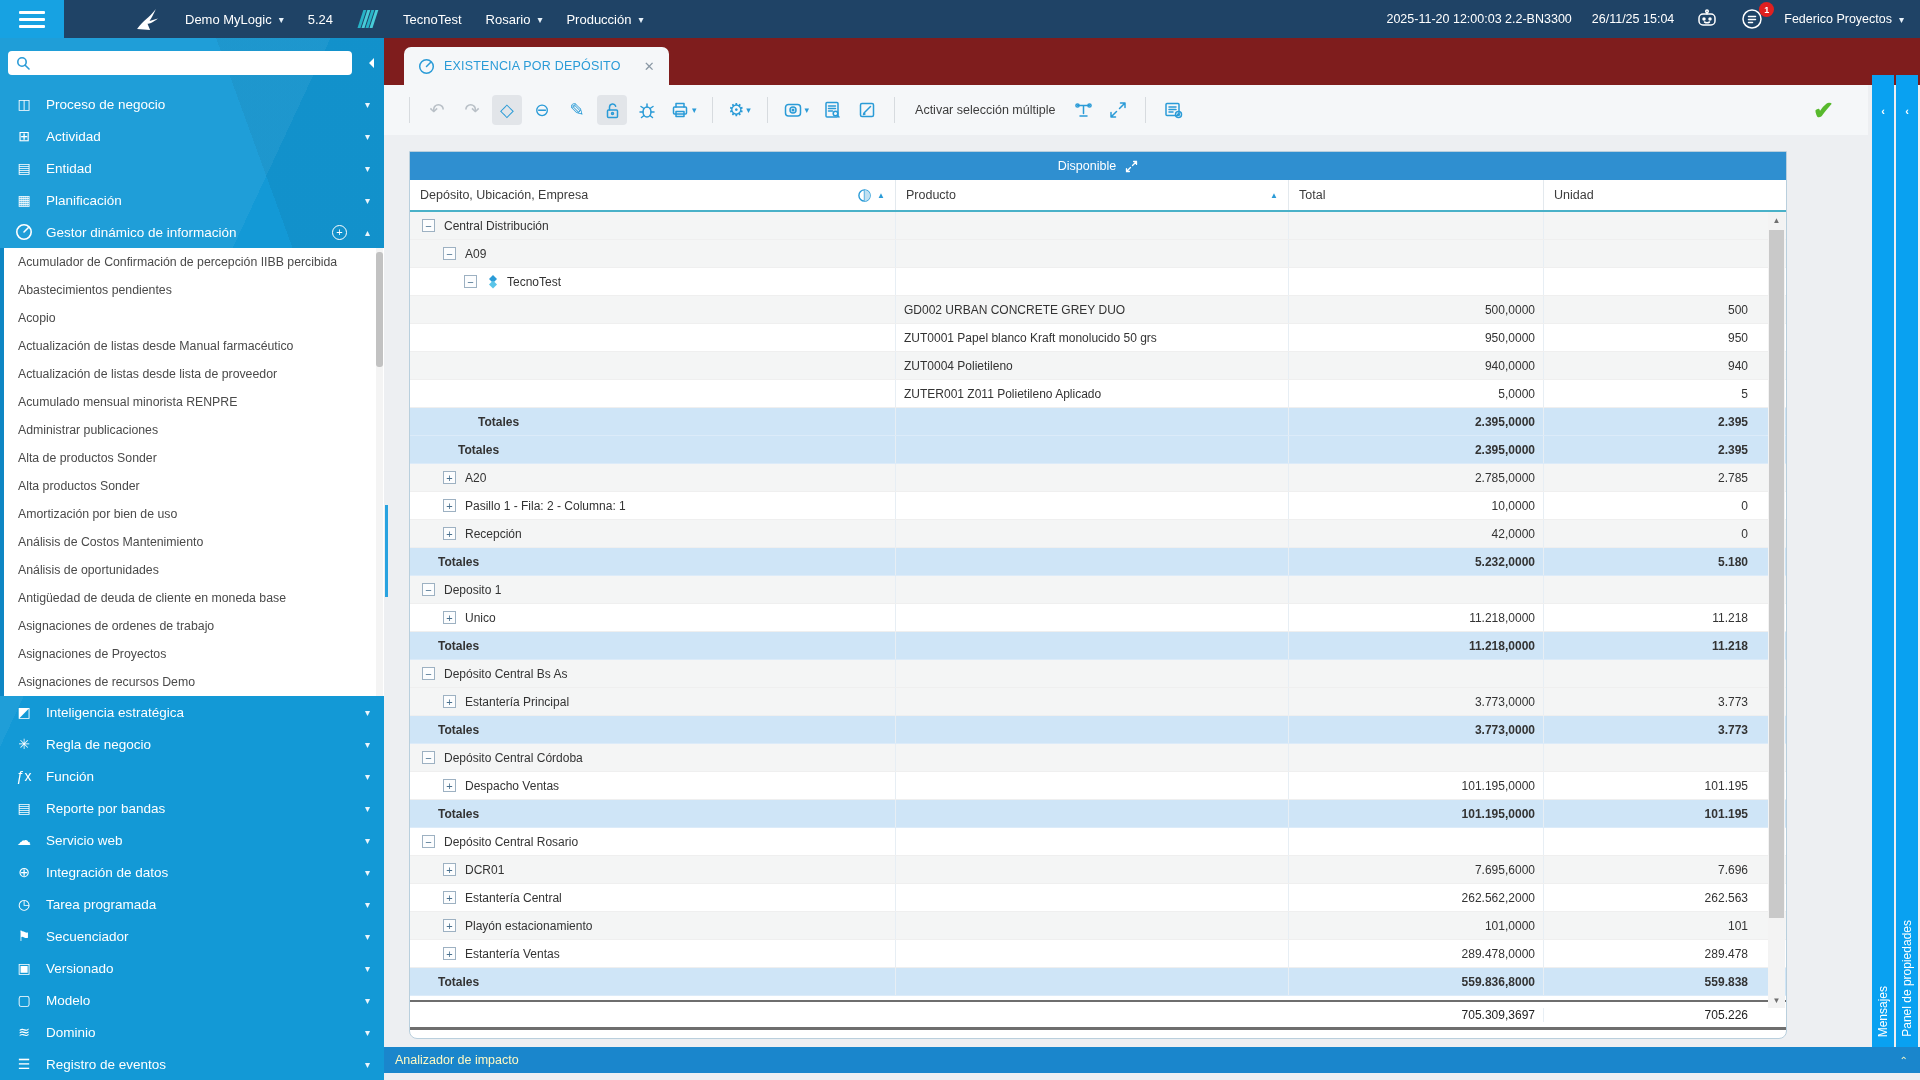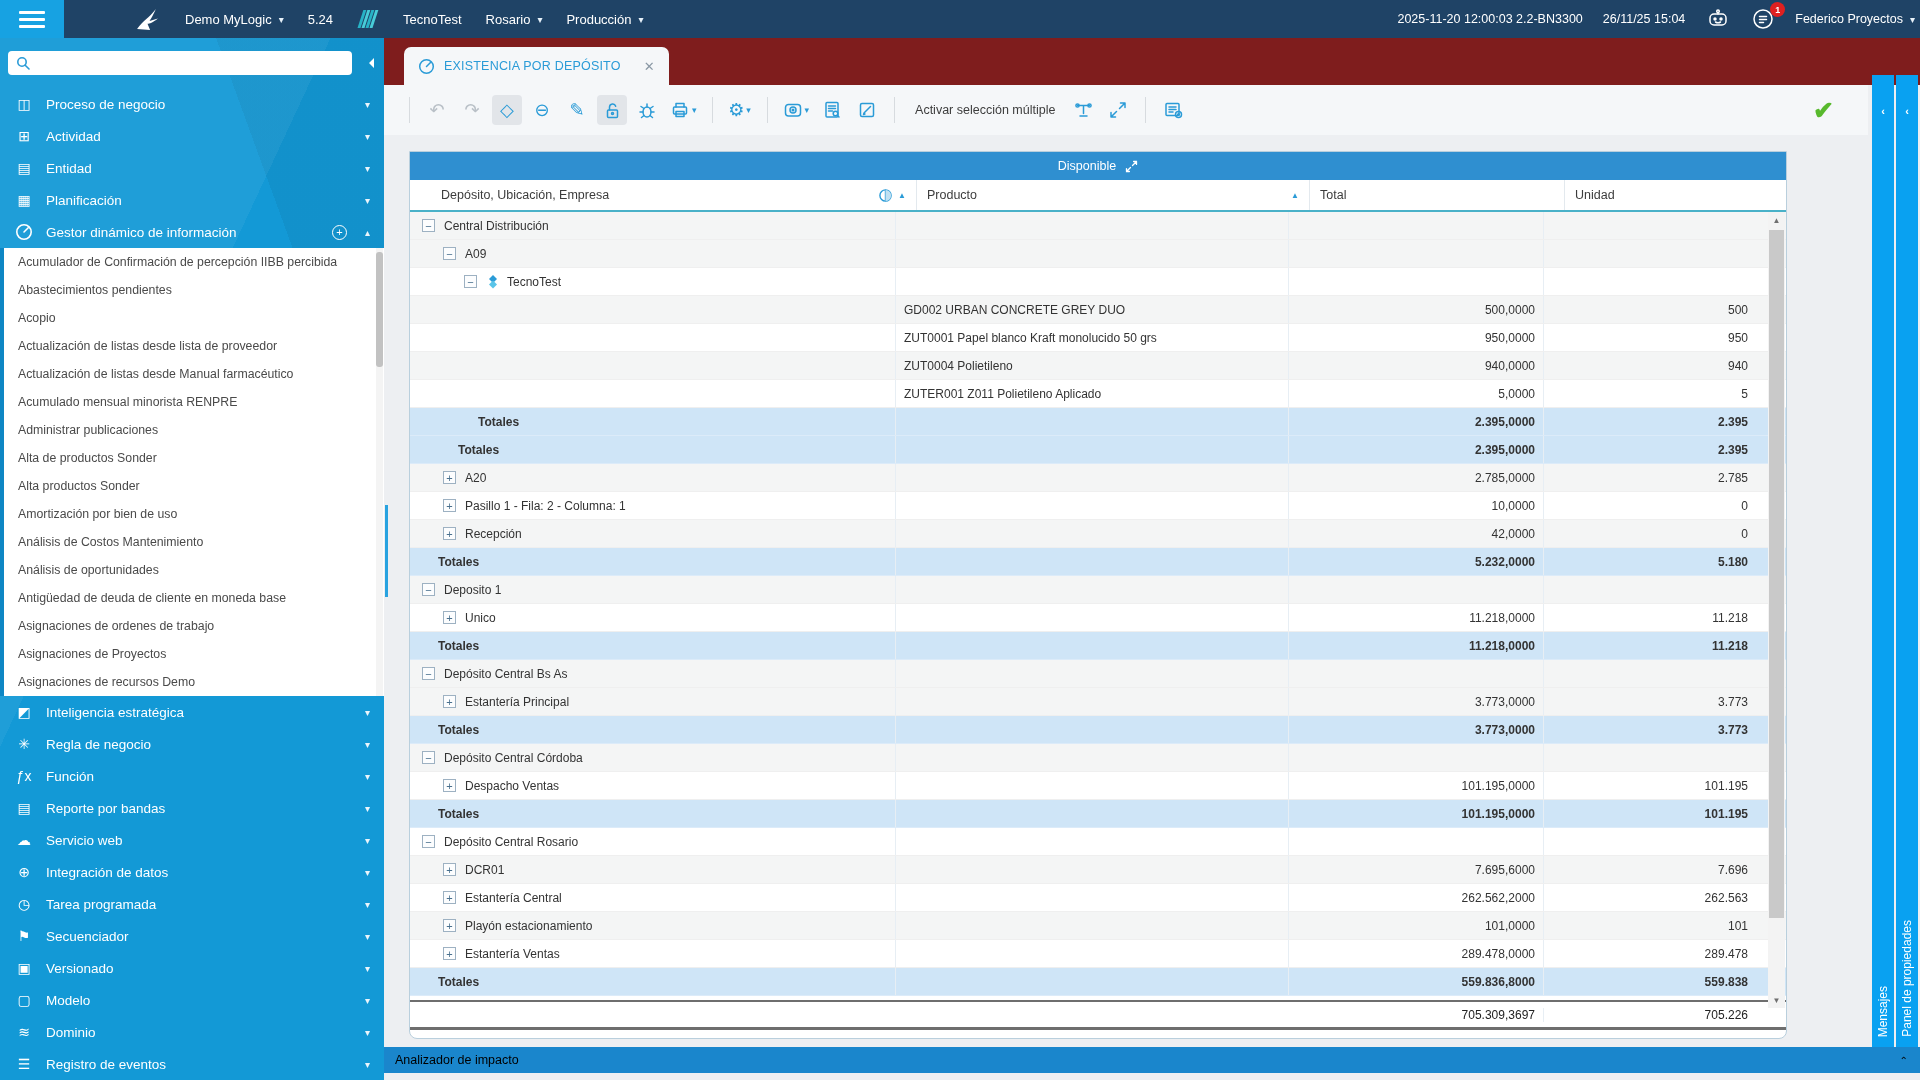--- a/index.html
+++ b/index.html
@@ -6,21 +6,21 @@
   html,body { width:1920px; height:1080px; overflow:hidden; font-family:"Liberation Sans",sans-serif; background:#e9ebee; }
   .app { width:1920px; height:1080px; display:flex; flex-direction:column; }
 
   
   .topbar { height:38px; background:#1f4366; display:flex; align-items:center; color:#fff; flex:none; }
   .hamburger { width:64px; height:38px; background:#17a2e2; display:flex; flex-direction:column; justify-content:center; align-items:center; gap:4px; cursor:pointer; flex:none; }
   .hamburger i { width:26px; height:3px; background:#fff; border-radius:1px; }
   .tb-left { display:flex; align-items:center; gap:24px; padding-left:30px; font-size:13px;margin-left:40px; }
   .tb-dd { display:flex; align-items:center; gap:7px; cursor:pointer; }
   .caret { font-size:10px; color:#e8f2fa; }
-  .tb-right { margin-left:auto; display:flex; align-items:center; gap:20px; padding-right:5px; font-size:12.5px; }
+  .tb-right { margin-left:auto; display:flex; align-items:center; gap:20px; padding-right:16px; font-size:12.5px; }
   .icn-btn { position:relative; display:flex; align-items:center; cursor:pointer; }
   .badge { position:absolute; top:-5px; right:-10px; background:#e02020; color:#fff; border-radius:50%; width:15px; height:15px; font-size:9px; display:flex; align-items:center; justify-content:center; font-weight:bold; }
 
   .layout { flex:1; display:flex; min-height:0; }
 
   
   .sidebar { width:384px; flex:none; background:#1399d6;
     background-image:linear-gradient(115deg, rgba(255,255,255,.05) 0 38%, transparent 38%),
                      linear-gradient(250deg, rgba(0,0,0,.05) 0 22%, transparent 22%);
     display:flex; flex-direction:column; color:#fff; position:relative; }
@@ -50,41 +50,41 @@
   .tbtn svg { stroke:#2a9bd7; fill:none; stroke-width:1.5; stroke-linecap:round; stroke-linejoin:round; }
   .tb-sep { width:1px; height:26px; background:#d7dbdf; margin:0 7px; flex:none; }
   .tb-label { font-size:12.5px; color:#3d3d3d; margin:0 8px; white-space:nowrap; cursor:pointer; }
   .dd-caret { font-size:9px; color:#2a9bd7; }
   .check-btn { margin-left:auto; color:#58b92d; font-size:25px; font-weight:bold; cursor:pointer; }
 
   
   .grid-area { flex:1; min-height:0; padding:16px 0 0 25px; }
   .grid-wrap { width:1378px; height:888px; background:#fff; border:1px solid #b9cfdd; border-radius:0 0 8px 8px; display:flex; flex-direction:column; position:relative; padding-bottom:8px; }
   .band-hd { height:28px; background:#2f8fd0; color:#fff; font-size:12.5px; display:flex; align-items:center; justify-content:center; gap:9px; flex:none; }
-  .col-hd { height:32px; display:grid; grid-template-columns:486px 393px 255px 1fr; border-bottom:2px solid #49b1c8; flex:none; background:#fff;padding-left:21px; }
+  .col-hd { height:32px; display:grid; grid-template-columns:486px 393px 255px 1fr; border-bottom:2px solid #49b1c8; flex:none; background:#fff; }
   .col-hd .hc { display:flex; align-items:center; font-size:12.5px; color:#3c3c3c; border-right:1px solid #e3e9ee; padding:0 10px; cursor:pointer; white-space:nowrap; overflow:hidden; }
   .col-hd .hc:last-child { border-right:none; }
   .hc .hic { margin-left:auto; display:flex; align-items:center; gap:5px; }
   .sort-up { color:#2a9bd7; font-size:8px; }
   .rows { flex:1; min-height:0; overflow:hidden; position:relative; }
   .grid-row { display:grid; grid-template-columns:486px 393px 255px 1fr; height:28px; font-size:12px; color:#333; background:#fff; border-bottom:1px solid #efefef; cursor:pointer; }
   .grid-row.shaded { background:#f4f5f5; }
   .grid-row.totals { background:#cfe5f7; font-weight:bold; border-bottom:1px solid #dcebf9;text-align:center; }
   .gc { display:flex; align-items:center; border-right:1px solid #e7eef4; white-space:nowrap; overflow:hidden; padding-left:8px; }
   .gc.num { justify-content:flex-end; padding-right:8px; }
   .gc.c4 { padding-right:38px; border-right:none; }
   .tgl { width:13px; height:13px; border:1px solid #9db1c2; background:#fcfdfe; color:#49708e; font-size:11px; line-height:10px; display:inline-flex; align-items:center; justify-content:center; margin-right:9px; flex:none; }
   .co-logo { margin-right:7px; display:inline-flex; }
   .vscroll { position:absolute; top:60px; right:1px; width:17px; height:796px; background:#f3f3f3; z-index:5; }
   .vs-arrow { height:16px; display:flex; align-items:center; justify-content:center; font-size:8px; color:#6f6f6f; cursor:pointer; }
   .vs-thumb { position:absolute; top:18px; left:1px; width:15px; height:688px; background:#c9c9c9; cursor:pointer; }
   .grand { height:30px; display:grid; grid-template-columns:486px 393px 255px 1fr; border-top:2px solid #6e6e6e; border-bottom:3px solid #6e6e6e; align-items:center; font-size:12px; color:#222; flex:none; background:#fff; }
 
   
-  .bottom-bar { margin-top:auto; height:26px; background:#1a86cc; color:#000000; display:flex; align-items:center; font-size:12.5px; padding:0 12px 0 11px; flex:none; cursor:pointer; }
+  .bottom-bar { margin-top:auto; height:26px; background:#1a86cc; color:#fef9c3; display:flex; align-items:center; font-size:12.5px; padding:0 12px 0 11px; flex:none; cursor:pointer; }
   .bottom-bar .up { margin-left:auto; font-size:10px; }
   .main::after { content:""; height:7px; flex:none; }
 
   
   .right-strips { position:absolute; top:37px; right:2px; bottom:33px; width:46px; display:flex; gap:2px; z-index:20; }
   .strip { width:22px; background:#09a1f1; position:relative; cursor:pointer; }
   .strip .sc { position:absolute; top:30px; left:0; right:0; text-align:center; color:#fff; font-size:11px; font-weight:bold; }
   .strip .vlabel { position:absolute; bottom:10px; left:50%; transform:translateX(-50%) ; writing-mode:vertical-rl; }
   .strip .vlabel span { display:inline-block; transform:rotate(180deg); color:#fff; font-size:12px; white-space:nowrap; }
 
@@ -209,22 +209,22 @@
             <span class="chev">▴</span>
           </div>
         </div>
       <div class="submenu" id="submenu">
         <div class="sub-scroll">
             <div class="sub-thumb"></div>
           </div>
       <div class="submenu-item">Acumulador de Confirmación de percepción IIBB percibida</div>
           <div class="submenu-item">Abastecimientos pendientes</div>
           <div class="submenu-item">Acopio</div>
+          <div class="submenu-item">Actualización de listas desde Manual farmacéutico</div>
           <div class="submenu-item">Actualización de listas desde lista de proveedor</div>
-          <div class="submenu-item">Actualización de listas desde Manual farmacéutico</div>
           <div class="submenu-item">Acumulado mensual minorista RENPRE</div>
           <div class="submenu-item">Administrar publicaciones</div>
           <div class="submenu-item">Alta de productos Sonder</div>
           <div class="submenu-item">Alta productos Sonder</div>
           <div class="submenu-item">Amortización por bien de uso</div>
           <div class="submenu-item">Análisis de Costos Mantenimiento</div>
           <div class="submenu-item">Análisis de oportunidades</div>
           <div class="submenu-item">Antigüedad de deuda de cliente en moneda base</div>
           <div class="submenu-item">Asignaciones de ordenes de trabajo</div>
           <div class="submenu-item">Asignaciones de Proyectos</div>

